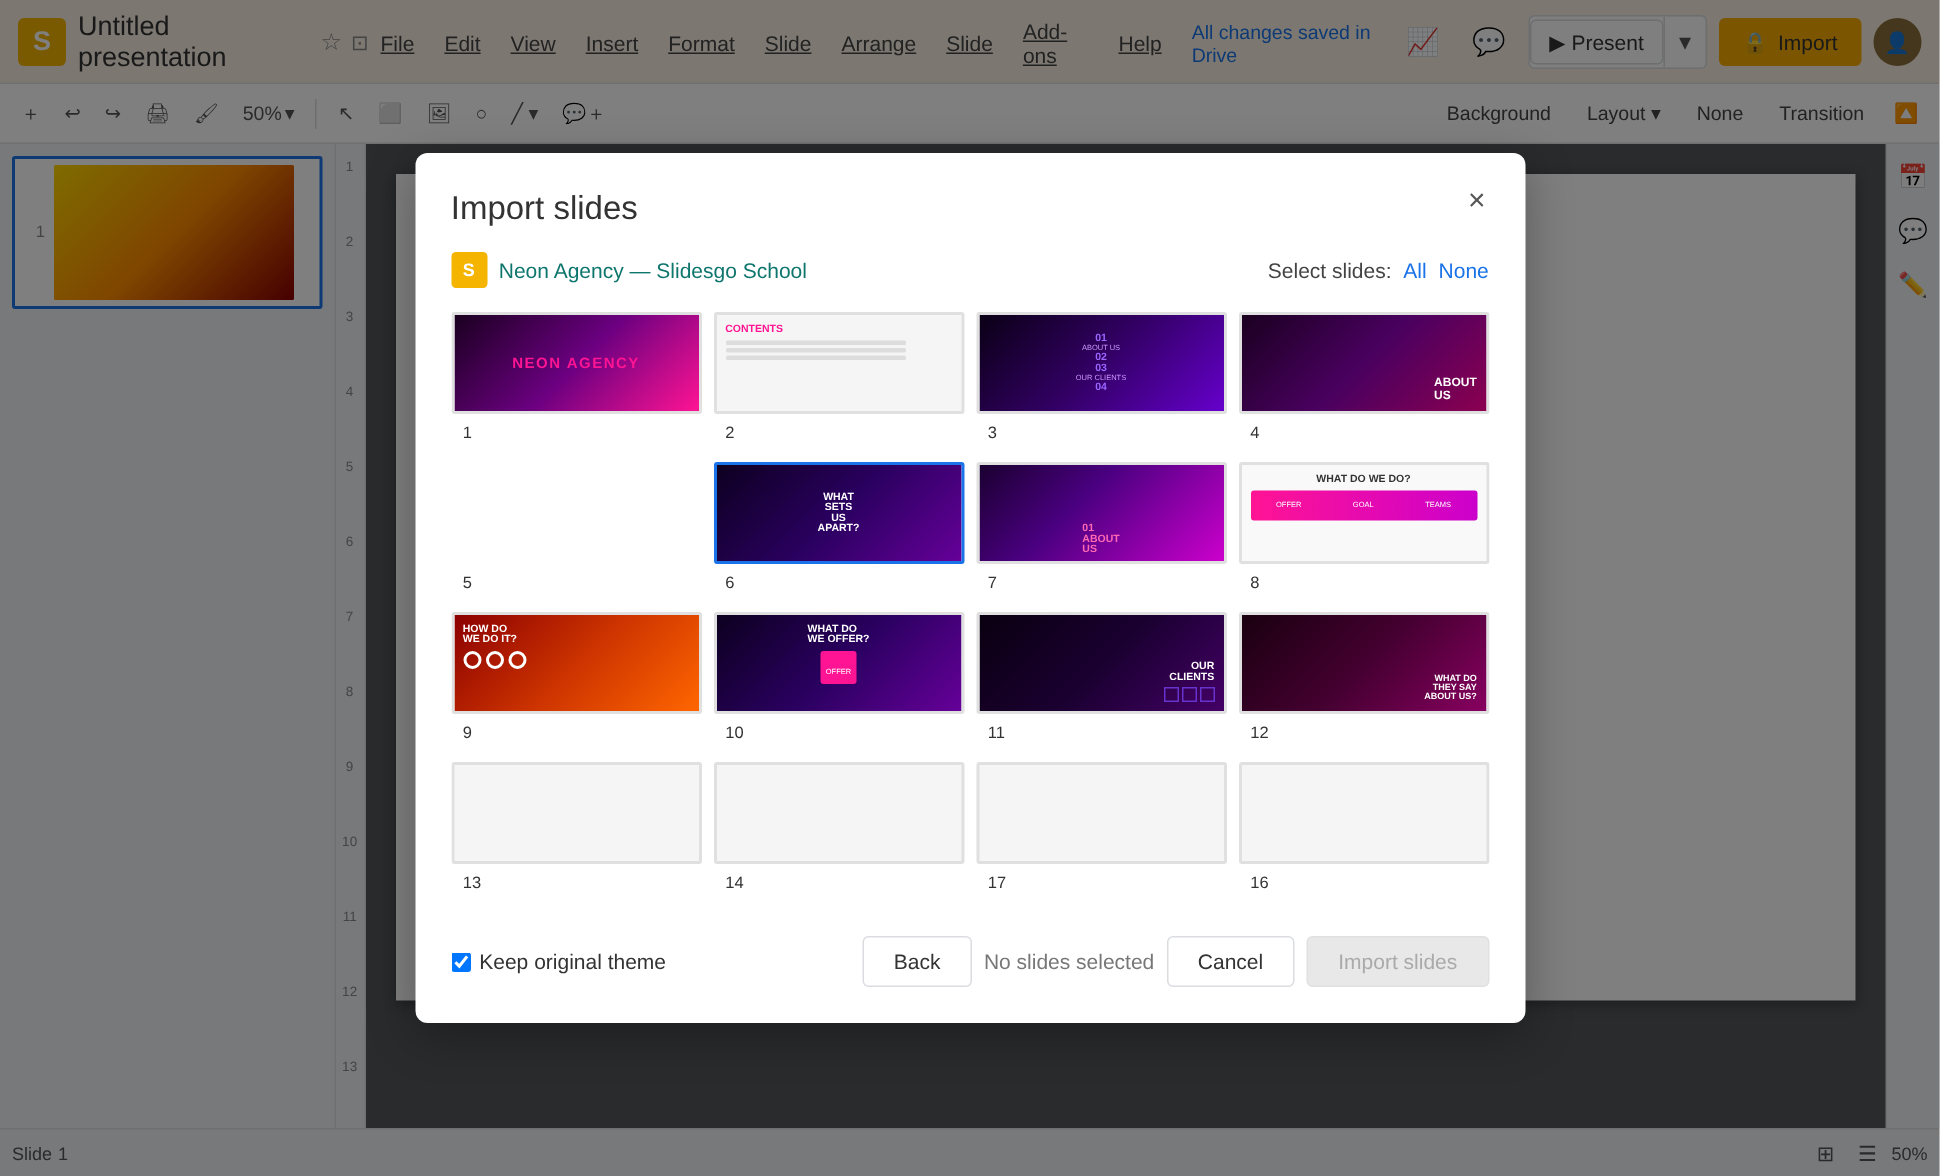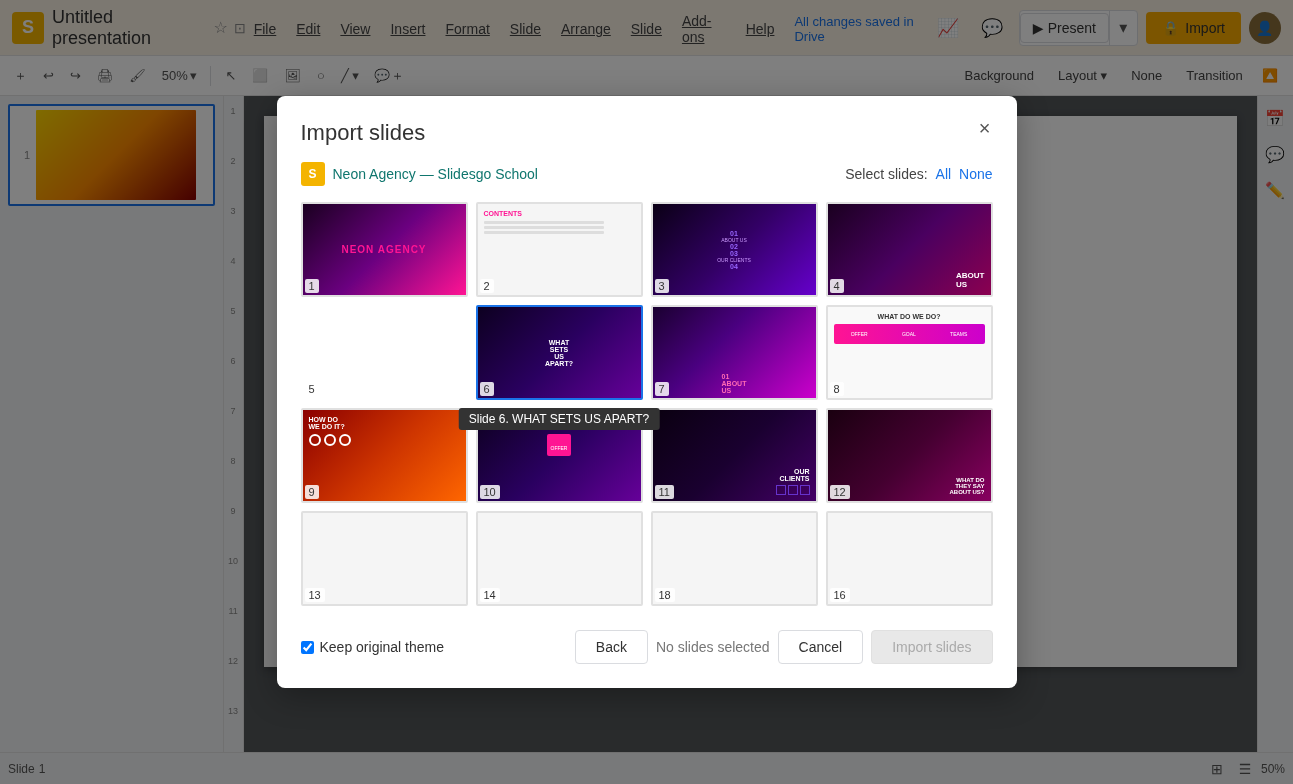--- a/index.html
+++ b/index.html
@@ -62,21 +62,21 @@
     .source-header { display: flex; align-items: center; justify-content: space-between; }
     .source-info { display: flex; align-items: center; gap: 8px; }
     .source-icon { width: 24px; height: 24px; background: #f4b400; border-radius: 3px; display: flex; align-items: center; justify-content: center; color: white; font-size: 12px; font-weight: bold; }
     .source-name { font-size: 14px; color: #0f766e; }
     .select-all-area { font-size: 14px; color: #444; }
     .select-all-area a { color: #1a73e8; text-decoration: none; margin-left: 4px; }
 
     
     .slides-grid { display: grid; grid-template-columns: repeat(4, 1fr); gap: 8px; overflow-y: auto; flex-grow: 1; max-height: 420px; }
     .grid-slide { position: relative; cursor: pointer; border-radius: 2px; overflow: visible; }
-    .grid-slide-img { width: 100%; height: 95px; border-radius: 2px; border: 2px solid #e0e0e0; overflow: hidden; position: relative; text-decoration: underline; }
+    .grid-slide-img { width: 100%; height: 68px; border-radius: 2px; border: 2px solid #e0e0e0; overflow: hidden; position: relative; text-decoration: underline; }
     .slide-num-badge { position: absolute; bottom: 4px; left: 4px; font-size: 11px; color: #333; background: rgba(255,255,255,0.85); padding: 1px 4px; border-radius: 2px; }
     
     
     .s1 { background: linear-gradient(135deg, #1a0020 0%, #6b0080 50%, #ff1493 100%); }
     .s2 { background: #f5f5f5; }
     .s3 { background: linear-gradient(135deg, #0a0015 0%, #330066 50%, #6600cc 100%); }
     .s4 { background: linear-gradient(135deg, #1a0020 0%, #4a0060 50%, #8b0050 100%); }
     .s5 { background: #f5f5f5; }
     .s6 { background: linear-gradient(135deg, #0d0020 0%, #2a0060 50%, #660099 100%); }
     .s7 { background: linear-gradient(135deg, #1a0030 0%, #4a0080 40%, #cc00cc 100%); }
@@ -291,21 +291,20 @@
         <span class="slide-num-badge">5</span>
       </div>
       <div class="grid-slide" style="position:relative;">
         <div class="grid-slide-img s6" style="border-color:#1a73e8;">
           <div class="slide-text-overlay">
             <span style="font-size:7px;color:white;font-weight:bold;text-align:center;">WHAT<br>SETS<br>US<br>APART?</span>
           </div>
         </div>
         <span class="slide-num-badge">6</span>
 
-        <div class="tooltip" style="bottom:-30px;left:50%;transform:translateX(-50%);position:absolute;">Slide 6. WHAT SETS US APART?</div>
       </div>
       <div class="grid-slide">
         <div class="grid-slide-img s7">
           <div class="slide-text-overlay" style="justify-content:flex-end;padding:4px;">
             <span style="font-size:7px;color:#ff69b4;font-weight:bold;">01<br>ABOUT<br>US</span>
           </div>
         </div>
         <span class="slide-num-badge">7</span>
       </div>
       <div class="grid-slide">
@@ -371,21 +370,21 @@
       <div class="grid-slide">
         <div class="grid-slide-img s13"></div>
         <span class="slide-num-badge">13</span>
       </div>
       <div class="grid-slide">
         <div class="grid-slide-img s14"></div>
         <span class="slide-num-badge">14</span>
       </div>
       <div class="grid-slide">
         <div class="grid-slide-img s15"></div>
-        <span class="slide-num-badge">18</span>
+        <span class="slide-num-badge">17</span>
       </div>
       <div class="grid-slide">
         <div class="grid-slide-img s16"></div>
         <span class="slide-num-badge">16</span>
       </div>
     </div>
 
     <div class="modal-footer">
       <div class="keep-theme">
         <input type="checkbox" checked="" id="keepTheme" style="">

